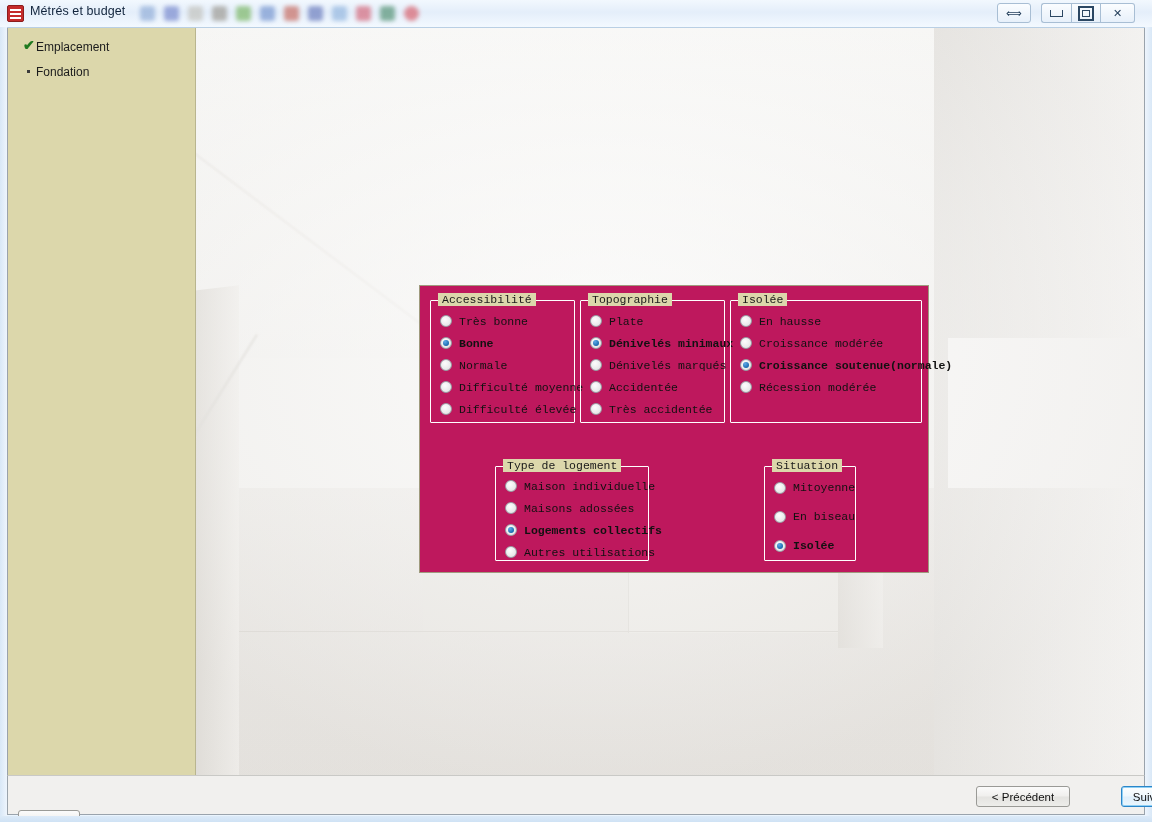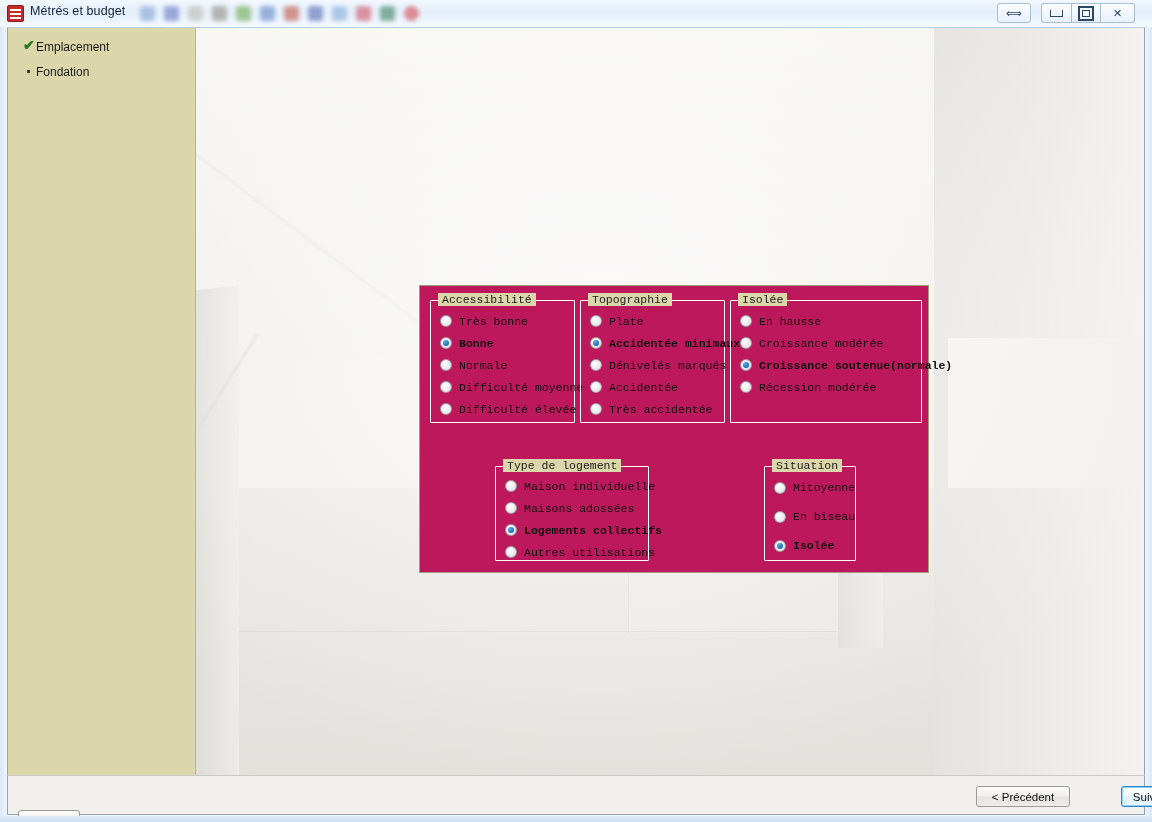--- a/index.html
+++ b/index.html
@@ -293,21 +293,21 @@
 
       <div class="gbox" id="g-topo">
         <span class="legend">Topographie</span>
         <div class="rows">
           <div class="radio-row">
             <span class="radio"></span>
             <span>Plate</span>
           </div>
           <div class="radio-row sel">
             <span class="radio on"></span>
-            <span>Accidentée minimaux</span>
+            <span>Dénivelés minimaux</span>
           </div>
           <div class="radio-row">
             <span class="radio"></span>
             <span>Dénivelés marqués</span>
           </div>
           <div class="radio-row">
             <span class="radio"></span>
             <span>Accidentée</span>
           </div>
           <div class="radio-row">

